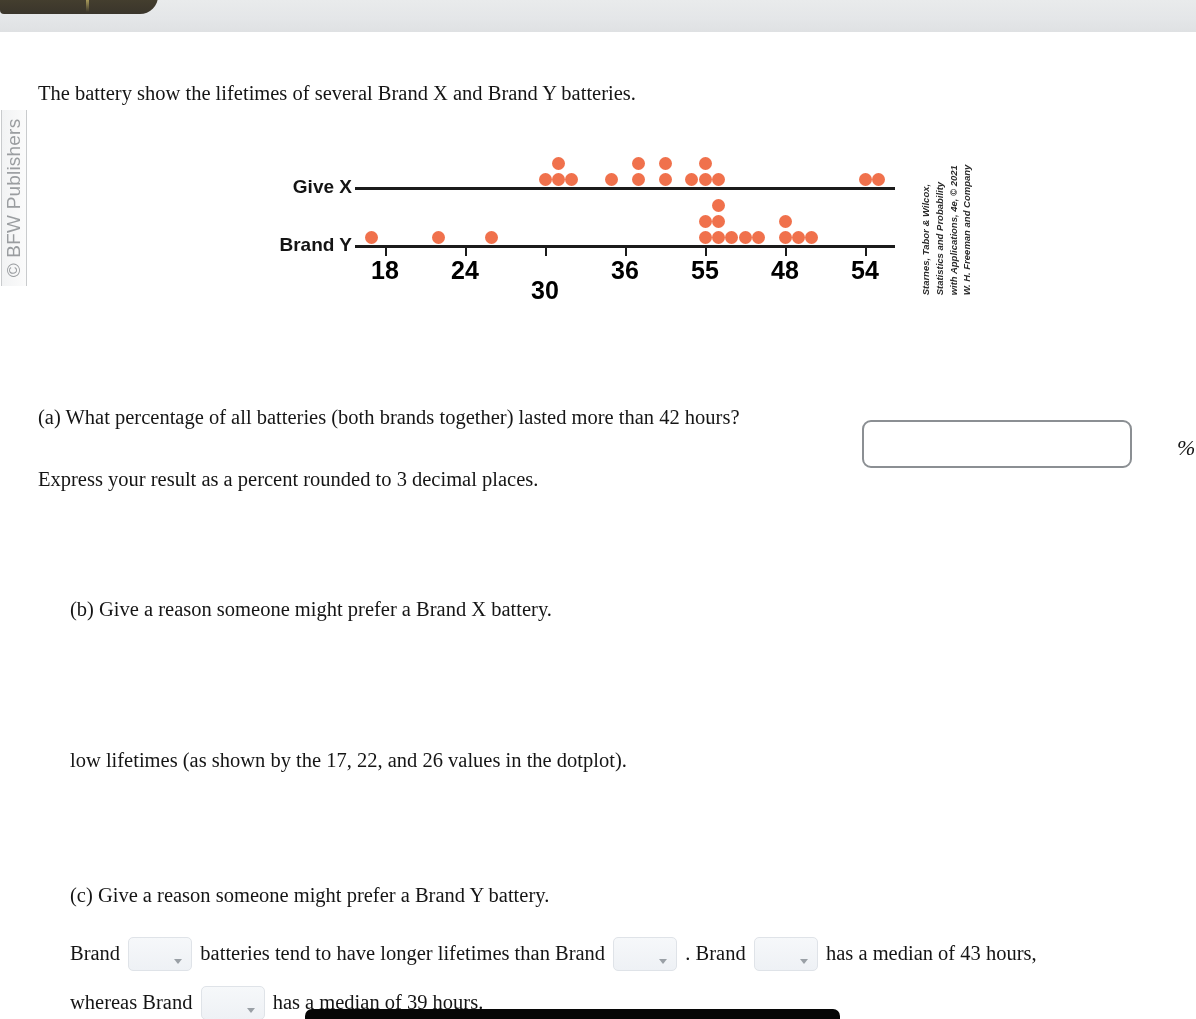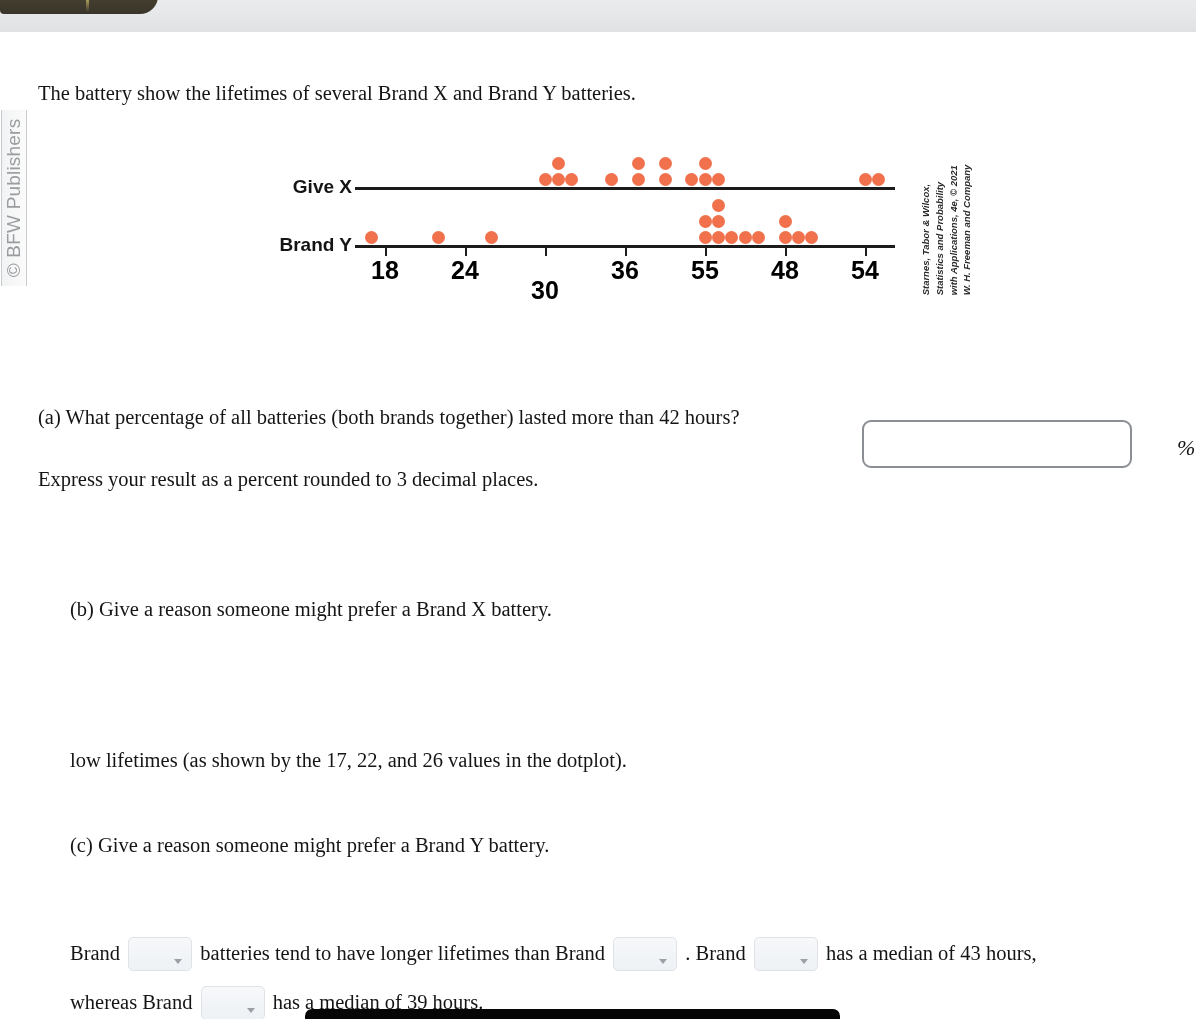--- a/index.html
+++ b/index.html
@@ -152,21 +152,21 @@
     position: absolute; left: 7px; top: 6px;
     font-size: 17px; color: #222;
   }
 
   .para { position: absolute; font-size: 20.5px; color: #151515; white-space: nowrap; }
   #qa-head { left: 38px; top: 374px; }
   #qa-note { left: 38px; top: 436px; }
   #qb-head { left: 70px; top: 566px; }
   #qb-l1   { left: 70px; top: 628px; }
   #qb-l2   { left: 70px; top: 677px; margin-top: 40px; }
-  #qc-head { left: 70px; top: 802px; }
+  #qc-head { left: 70px; top: 852px; }
   #qc-l1   { left: 70px; top: 905px; }
   #qc-l2   { left: 70px; top: 954px; }
 </style>
 </head>
 <body>
 
 <div id="top-strip"></div>
 <div id="top-pill"></div>
 <div id="top-pill-glint"></div>
 

